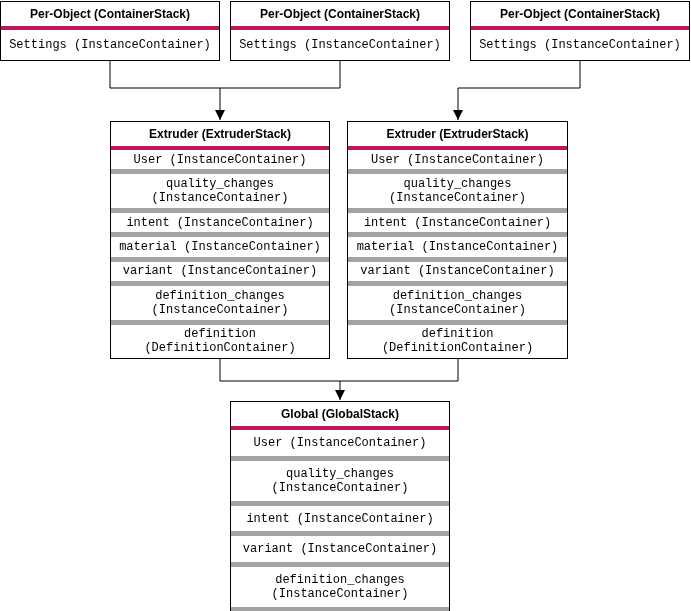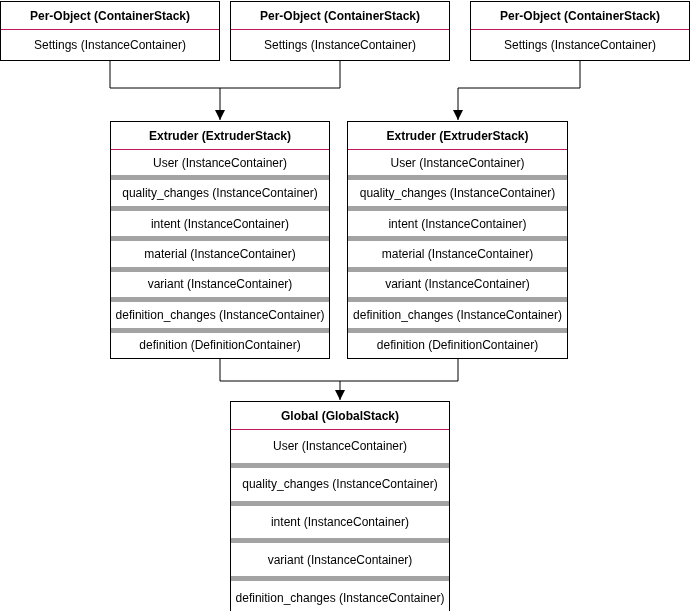--- a/index.html
+++ b/index.html
@@ -21,29 +21,30 @@
     display: flex;
     flex-direction: column;
     text-align: center;
   }
   .node .hdr {
     flex: 0 0 28px;
     display: flex;
     align-items: center;
     justify-content: center;
     font-weight: bold;
-    border-bottom: 1px solid #be185d;
+    border-bottom: 4px solid #be185d;
     box-sizing: border-box;
   }
   .node .row {
     flex: 1 1 auto;
     display: flex;
     align-items: center;
     justify-content: center;
     box-sizing: border-box;
+    font-family: Liberation Mono, monospace;
   }
   .node .row + .row { border-top: 5px solid #a3a3a3; }
 
   #per-object-1 { left: 0px;   top: 1px;   width: 220px; height: 60px; }
   #per-object-2 { left: 230px; top: 1px;   width: 220px; height: 60px; }
   #per-object-3 { left: 470px; top: 1px;   width: 220px; height: 60px; }
   #extruder-1   { left: 110px; top: 121px; width: 220px; height: 238px; }
   #extruder-2   { left: 347px; top: 121px; width: 221px; height: 238px; }
   #global-1     { left: 230px; top: 401px; width: 220px; height: 252px; }
 

